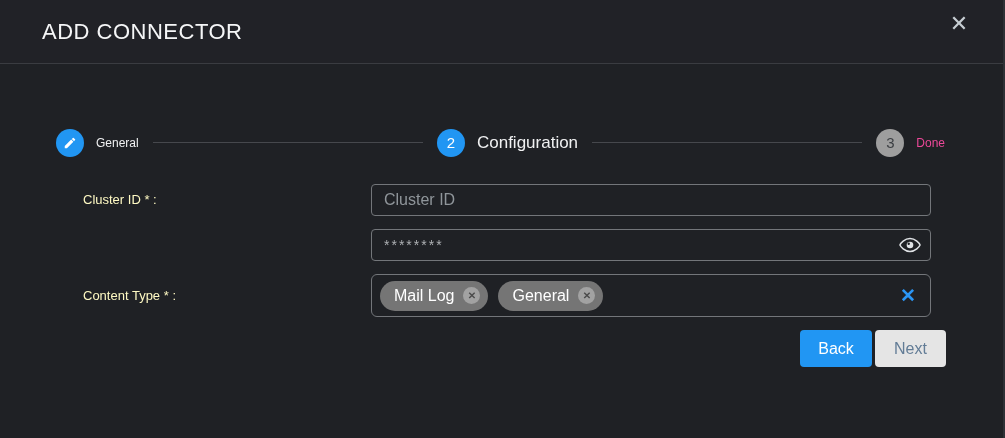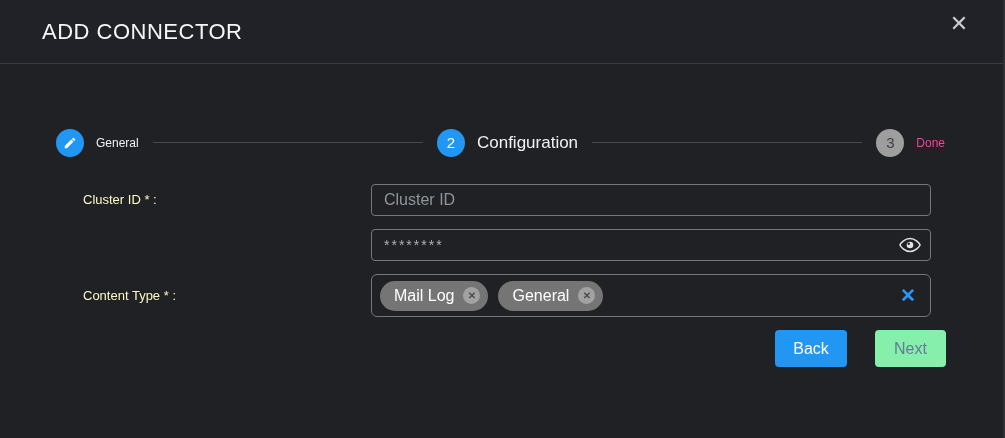--- a/index.html
+++ b/index.html
@@ -99,29 +99,29 @@
     display:flex;align-items:center;justify-content:center;
     font-weight:700;
   }
   .clear-btn{
     margin-left:auto;background:none;border:none;padding:0;cursor:pointer;
     color:#2b96f5;font-size:19px;font-weight:700;line-height:19px;
   }
   
   .footer{
     position:absolute;top:330px;right:57px;
-    display:flex;gap:28px;
+    display:flex;gap:3px;
   }
   .btn{
     height:37px;border:none;border-radius:4px;
     font-size:16px;font-family:"Liberation Sans", sans-serif;
     cursor:pointer;padding:0 18px;
   }
   .btn-back{background:#2196f3;color:#ffffff;min-width:72px;}
-  .btn-next{background:#86efac;color:#627c96;min-width:71px;cursor:default;}
+  .btn-next{background:#e5e5e5;color:#627c96;min-width:71px;cursor:default;}
 </style>
 </head>
 <body>
 
 <div class="modal">
 
   <div class="header">
     <h1 class="title">ADD CONNECTOR</h1>
     <button class="close-btn">
       <span>✕</span>

